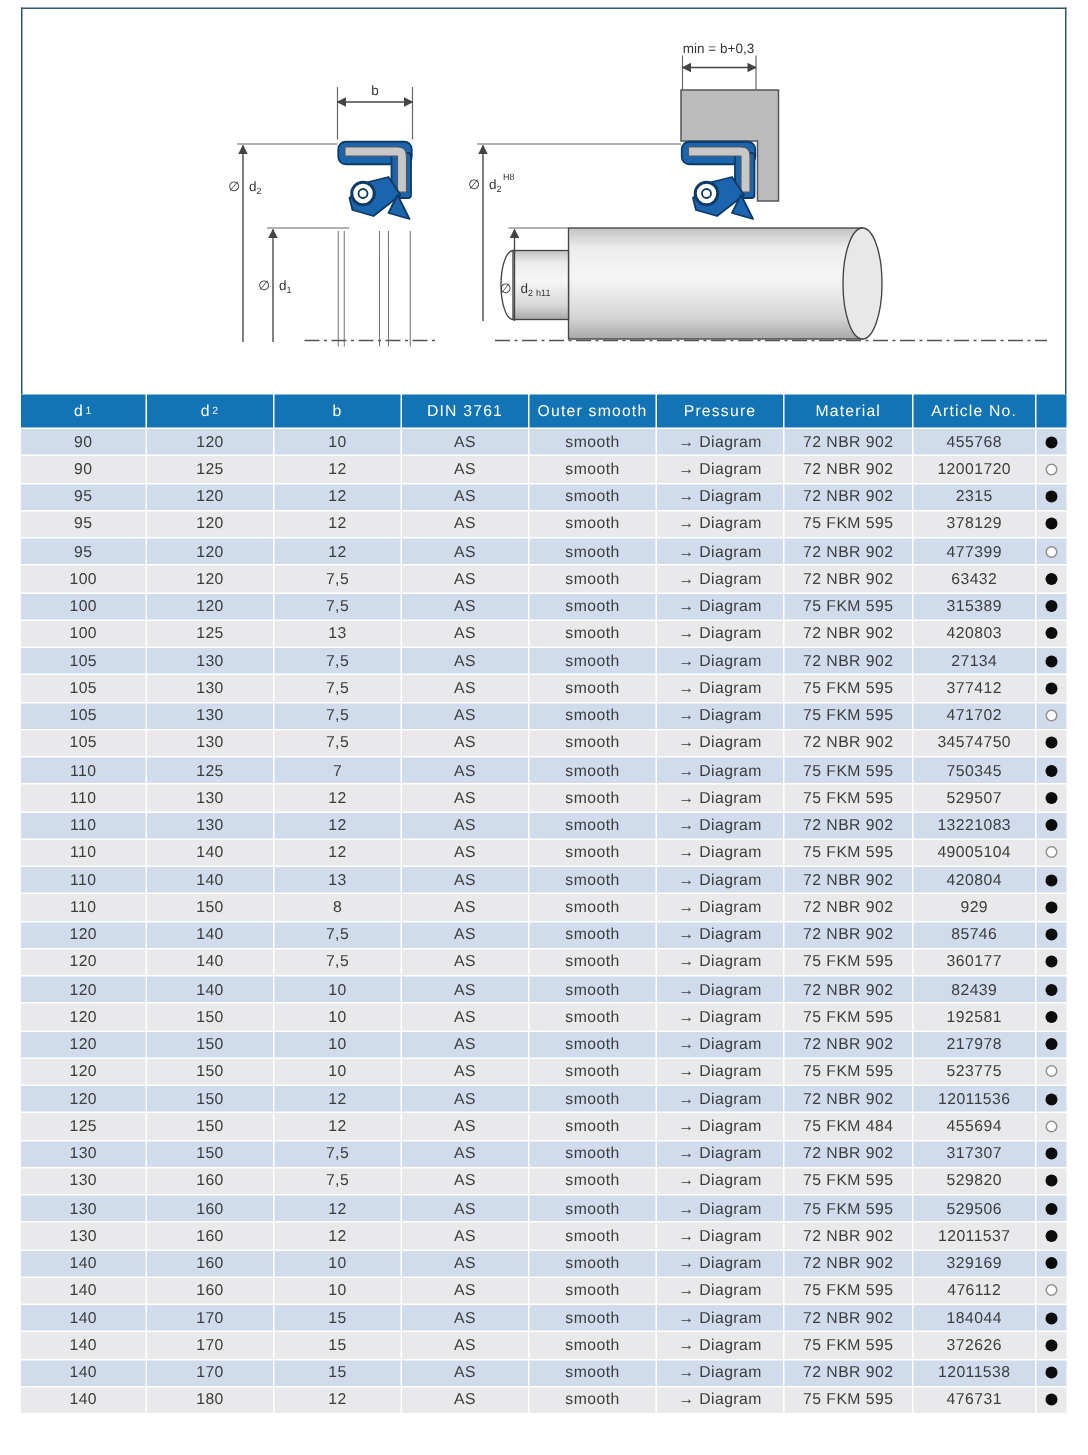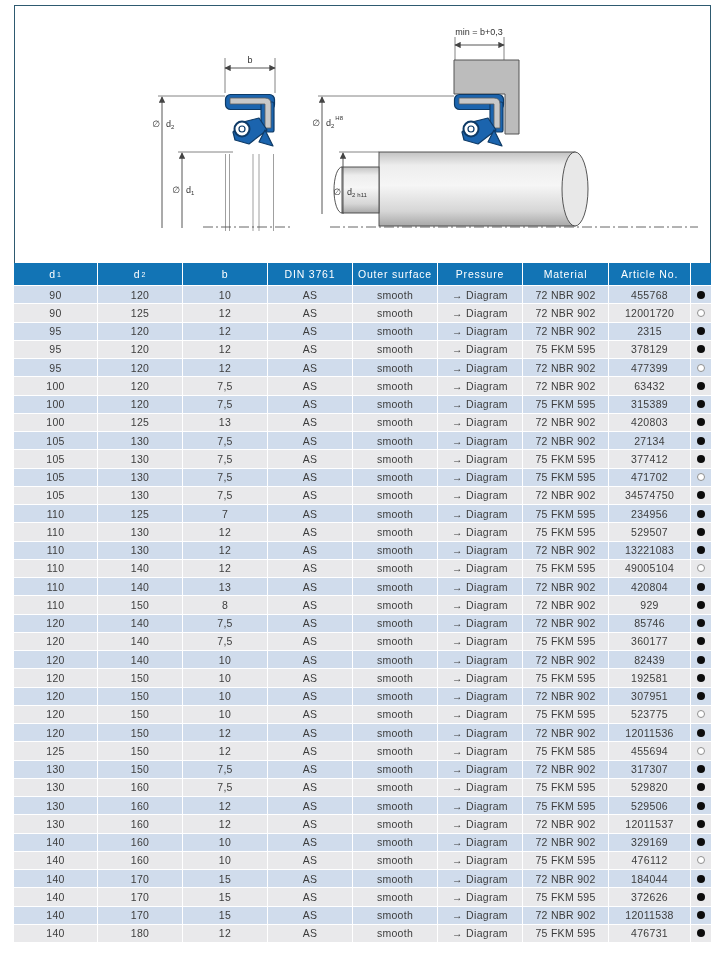--- a/index.html
+++ b/index.html
@@ -139,21 +139,21 @@
       <line class="centerline" x1="25" y1="215" x2="393" y2="215"></line>
     </svg>
   </div>
 
   <div class="spec-table">
     <div class="thead">
         <div class="th"><span>d</span><sub>1</sub></div>
         <div class="th"><span>d</span><sub>2</sub></div>
         <div class="th"><span>b</span></div>
         <div class="th"><span>DIN 3761</span></div>
-        <div class="th"><span>Outer surface</span></div>
+        <div class="th"><span>Outer smooth</span></div>
         <div class="th"><span>Pressure</span></div>
         <div class="th"><span>Material</span></div>
         <div class="th"><span>Article No.</span></div>
         <div class="th"><span></span></div>
       </div>
     <div class="tbody">
         <div class="tr row-blue">
           <div class="td">90</div>
           <div class="td">120</div>
           <div class="td">10</div>
@@ -286,21 +286,21 @@
           <div class="td"><span class="dot dot-filled"></span></div>
         </div>
         <div class="tr row-blue">
           <div class="td">110</div>
           <div class="td">125</div>
           <div class="td">7</div>
           <div class="td">AS</div>
           <div class="td">smooth</div>
           <div class="td">→ Diagram</div>
           <div class="td">75 FKM 595</div>
-          <div class="td">234956</div>
+          <div class="td">750345</div>
           <div class="td"><span class="dot dot-filled"></span></div>
         </div>
         <div class="tr row-gray">
           <div class="td">110</div>
           <div class="td">130</div>
           <div class="td">12</div>
           <div class="td">AS</div>
           <div class="td">smooth</div>
           <div class="td">→ Diagram</div>
           <div class="td">75 FKM 595</div>
@@ -396,21 +396,21 @@
           <div class="td"><span class="dot dot-filled"></span></div>
         </div>
         <div class="tr row-blue">
           <div class="td">120</div>
           <div class="td">150</div>
           <div class="td">10</div>
           <div class="td">AS</div>
           <div class="td">smooth</div>
           <div class="td">→ Diagram</div>
           <div class="td">72 NBR 902</div>
-          <div class="td">307951</div>
+          <div class="td">217978</div>
           <div class="td"><span class="dot dot-filled"></span></div>
         </div>
         <div class="tr row-gray">
           <div class="td">120</div>
           <div class="td">150</div>
           <div class="td">10</div>
           <div class="td">AS</div>
           <div class="td">smooth</div>
           <div class="td">→ Diagram</div>
           <div class="td">75 FKM 595</div>
@@ -428,21 +428,21 @@
           <div class="td">12011536</div>
           <div class="td"><span class="dot dot-filled"></span></div>
         </div>
         <div class="tr row-gray">
           <div class="td">125</div>
           <div class="td">150</div>
           <div class="td">12</div>
           <div class="td">AS</div>
           <div class="td">smooth</div>
           <div class="td">→ Diagram</div>
-          <div class="td">75 FKM 585</div>
+          <div class="td">75 FKM 484</div>
           <div class="td">455694</div>
           <div class="td"><span class="dot dot-open"></span></div>
         </div>
         <div class="tr row-blue">
           <div class="td">130</div>
           <div class="td">150</div>
           <div class="td">7,5</div>
           <div class="td">AS</div>
           <div class="td">smooth</div>
           <div class="td">→ Diagram</div>

